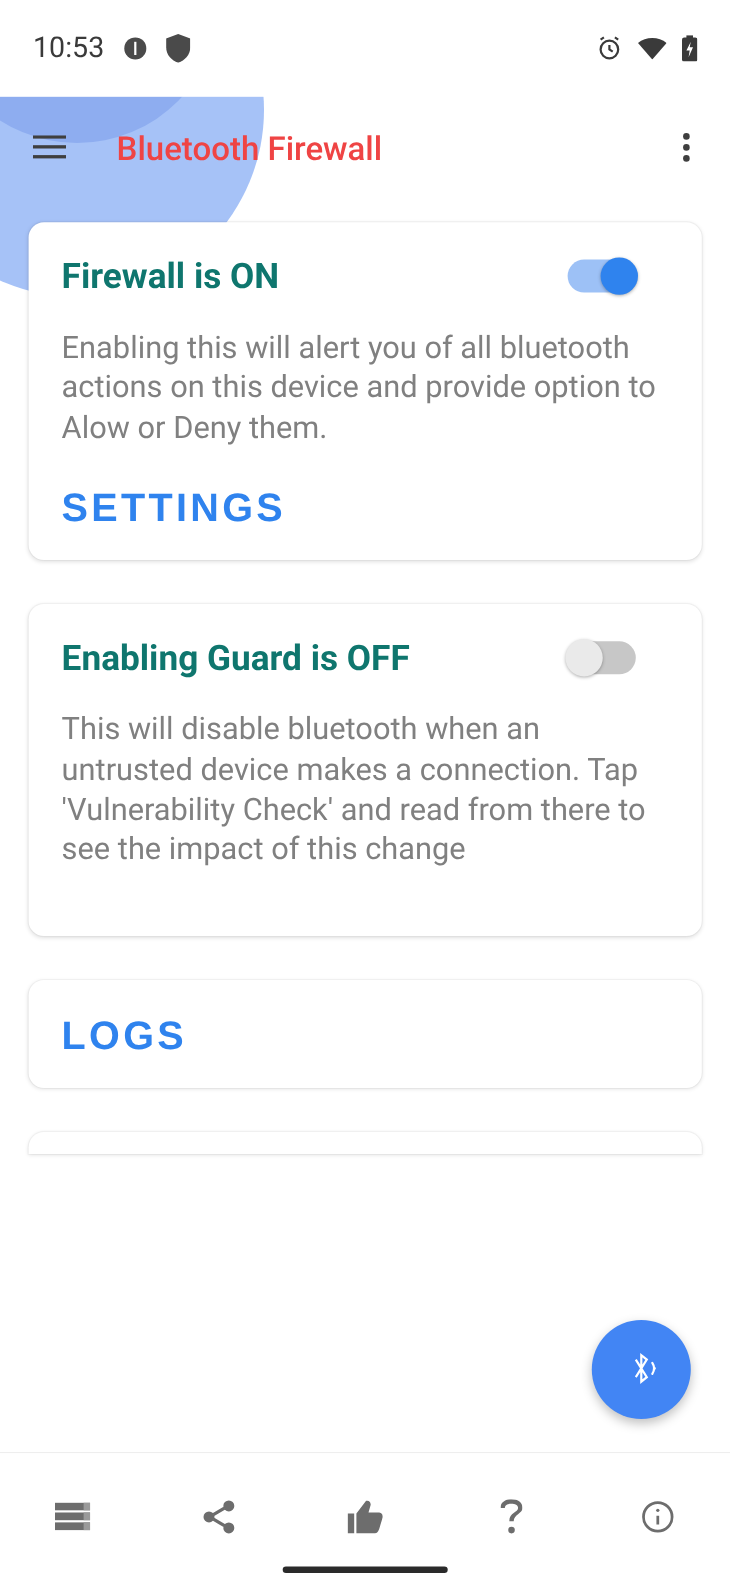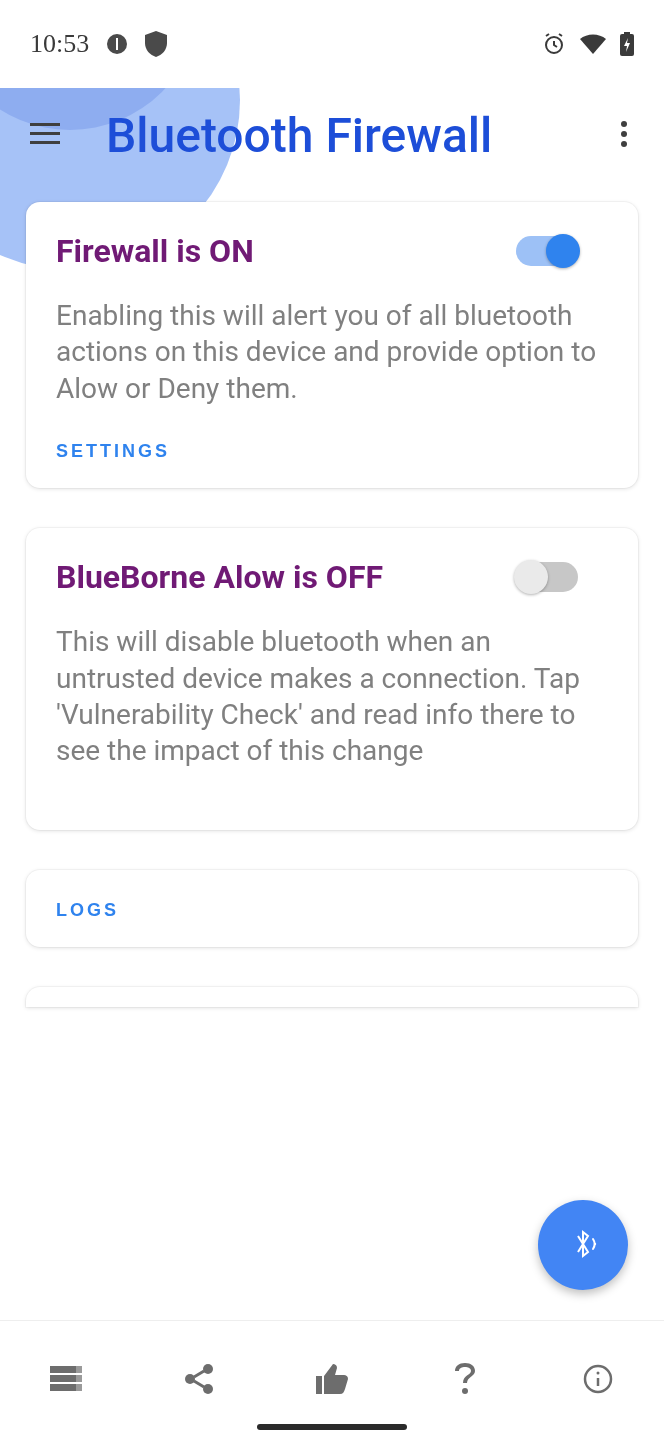--- a/index.html
+++ b/index.html
@@ -33,44 +33,43 @@
     position: relative;
     z-index: 3;
     height: 88px;
     display: flex;
     align-items: center;
     justify-content: space-between;
     padding: 0 30px;
     font-size: 26px;
     color: #3a3a3a;
     background: #ffffff;
-    font-family: Liberation Serif, serif;
   }
   .status-left { display: flex; align-items: center; gap: 16px; }
   .status-right { display: flex; align-items: center; gap: 14px; }
   .status-right svg, .status-left svg { display: block; }
 
   .app-bar {
     position: relative;
     z-index: 2;
     height: 94px;
     display: flex;
     align-items: center;
     padding: 0 20px;
   }
   .menu-btn {
     width: 50px; height: 50px;
     display: flex; align-items: center; justify-content: center;
     background: none; border: none;
   }
   .app-title {
     margin-left: 36px;
-    font-size: 48px;
+    font-size: 30px;
     font-weight: 500;
-    color: #1d4ed8;
+    color: #ef4444;
   }
   .overflow-btn {
     margin-left: auto;
     width: 40px; height: 40px;
     display: flex; align-items: center; justify-content: center;
     background: none; border: none;
   }
 
   .content {
     position: relative;
@@ -87,31 +86,31 @@
   }
   .card-hdr {
     display: flex;
     align-items: center;
     justify-content: space-between;
     margin-bottom: 28px;
   }
   .card-title {
     font-size: 32px;
     font-weight: 700;
-    color: #701a75;
+    color: #0f766e;
   }
   .card-desc {
     font-size: 28px;
     line-height: 1.3;
     color: #808080;
     margin-bottom: 34px;
     margin-right: 10px;
   }
   .card-action {
-    font-size: 18px;
+    font-size: 36px;
     font-weight: 700;
     letter-spacing: 3px;
     color: #2f83ee;
     background: none; border: none;
     text-transform: uppercase;
   }
 
   
   .switch {
     position: relative;
@@ -261,27 +260,27 @@
         <div class="track"></div>
         <div class="thumb"></div>
       </div>
     </div>
     <div class="card-desc">Enabling this will alert you of all bluetooth actions on this device and provide option to Alow or Deny them.</div>
     <button class="card-action">SETTINGS</button>
   </div>
 
   <div class="card">
     <div class="card-hdr">
-      <div class="card-title">BlueBorne Alow is OFF</div>
+      <div class="card-title">Enabling Guard is OFF</div>
       <div class="switch">
         <div class="track"></div>
         <div class="thumb"></div>
       </div>
     </div>
-    <div class="card-desc">This will disable bluetooth when an untrusted device makes a connection. Tap 'Vulnerability Check' and read info there to see the impact of this change</div>
+    <div class="card-desc">This will disable bluetooth when an untrusted device makes a connection. Tap 'Vulnerability Check' and read from there to see the impact of this change</div>
   </div>
 
   <div class="card">
     <button class="card-action">LOGS</button>
   </div>
 
   <div class="card-peek"></div>
 
 </div>
 

